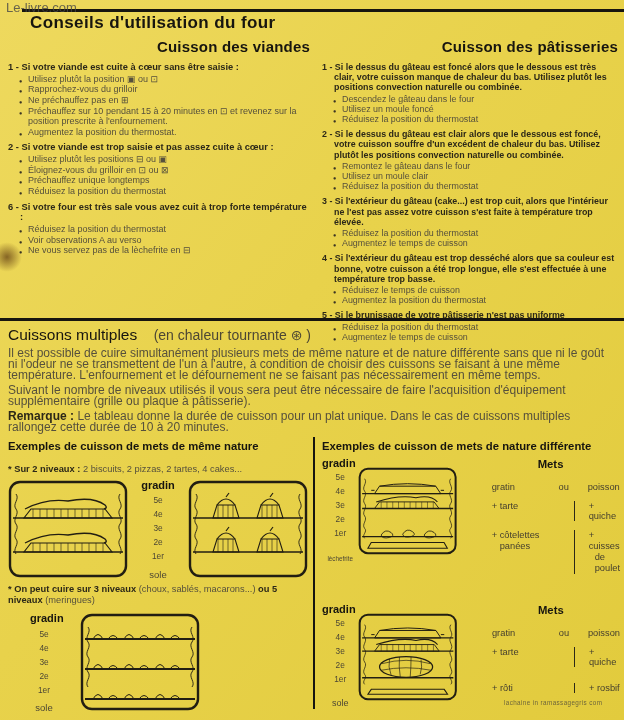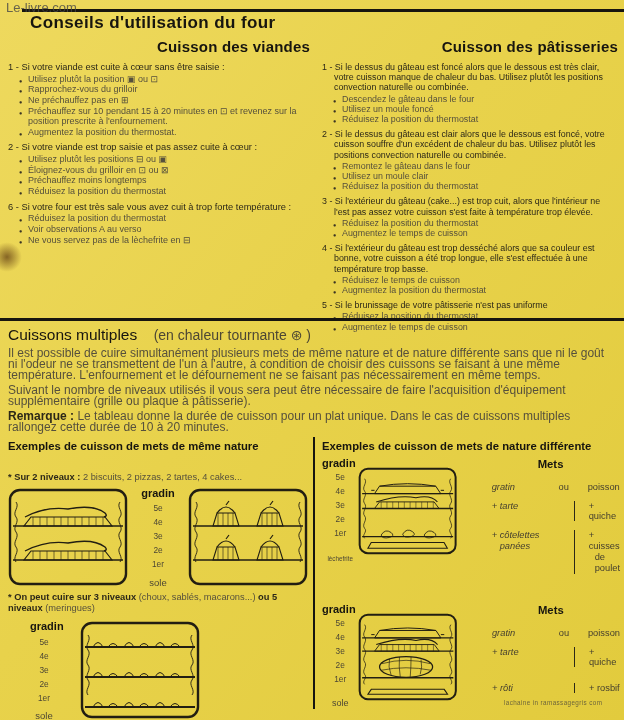--- a/index.html
+++ b/index.html
@@ -9,57 +9,57 @@
     font-family:"Liberation Sans",sans-serif;color:#56503c;
   }
   .rule-h{position:absolute;background:#17150f;}
   .watermark-top{position:absolute;left:6px;top:0px;font-size:13px;color:rgba(70,70,70,.8);z-index:5;}
   .page-title{position:absolute;left:30px;top:13px;font-size:17px;font-weight:bold;letter-spacing:.4px;color:#17150f;}
   .cols{position:absolute;top:38px;left:8px;width:610px;display:flex;gap:12px;}
   .col-l{width:302px;}
   .col-r{width:296px;}
   h2{font-size:15px;font-weight:bold;color:#17150f;margin:0 0 7px 0;letter-spacing:.2px;text-align:right;}
   .item{margin-bottom:5px;}
-  .item-title{font-weight:normal;font-size:9.3px;line-height:10.8px;color:#2c2818;padding-left:12px;text-indent:-12px;}
+  .item-title{font-weight:bold;font-size:9.3px;line-height:10.8px;color:#2c2818;padding-left:12px;text-indent:-12px;}
   ul.bullets{margin:1px 0 2px 0;padding:0 0 0 20px;list-style:none;}
   ul.bullets li{font-size:9px;line-height:10.6px;color:#56503c;position:relative;}
   ul.bullets li::before{content:"●";font-size:5.5px;position:absolute;left:-9px;top:2px;color:#3a3424;}
   .col-r .item-title{font-size:8.9px;line-height:10.2px;}
   .col-r ul.bullets li{font-size:8.9px;line-height:10.2px;}
   .smudge{position:absolute;left:-8px;top:242px;width:30px;height:30px;border-radius:50%;
     background:radial-gradient(ellipse at center,rgba(122,88,30,.9) 0%,rgba(122,88,30,0) 70%);}
   .multiples{position:absolute;top:326px;left:8px;width:608px;}
   .multi-head{font-size:15.5px;font-weight:normal;color:#17150f;}
   .multi-note{font-size:14px;color:#4c4634;font-weight:normal;margin-left:12px;}
   .multiples p{font-size:12px;line-height:11px;margin:4px 0 0 0;color:#56503c;}
   .b{font-weight:bold;color:#2c2818;}
   .bottom{position:absolute;top:437px;left:0;width:518px;height:283px;}
   .vdiv{position:absolute;left:313px;top:0;width:2px;height:272px;background:#17150f;}
   .bl{position:absolute;left:8px;top:3px;width:300px;}
   .br{position:absolute;left:322px;top:3px;width:298px;}
   h3{font-size:11.3px;font-weight:bold;color:#17150f;margin:0;}
-  .capline{font-size:9.3px;margin-top:20px;color:#56503c;}
+  .capline{font-size:9.3px;margin-top:12px;color:#56503c;}
   .diagA{display:flex;justify-content:space-between;margin-top:6px;width:300px;}
   .lvlcol{position:relative;width:50px;height:98px;text-align:center;}
   .lvlcol .gradin{position:absolute;left:0;right:0;top:-1px;font-weight:bold;font-size:11px;color:#17150f;}
   .lvlcol .lv{position:absolute;left:0;right:0;font-size:8.3px;color:#4c4634;}
   .lvlcol .sole{position:absolute;left:0;right:0;bottom:-2px;font-size:9.5px;color:#4c4634;}
   .lvlcol .tinybottom{position:absolute;left:0;right:0;bottom:0;font-size:6.3px;color:#4c4634;}
   .diagB{display:flex;margin-top:7px;}
   .diagB .lvlcol{width:72px;text-align:center;}
   .diagB .lvlcol .gradin{text-align:left;padding-left:22px;}
   svg{display:block;}
   .ovstroke{stroke:#221e12;fill:none;}
   .rowdiag{display:flex;margin-top:6px;}
   .rowdiag .lvlcol{width:44px;height:104px;}
   .mets{flex:1;padding-left:34px;}
   .mets-title{font-weight:bold;font-size:11.3px;color:#17150f;text-align:left;padding-left:46px;}
   .mets-rows{margin-top:12px;font-size:9.3px;color:#46402e;position:relative;}
   .mrow{display:flex;margin-top:9px;}
-  .m-l{width:62px;font-style:italic;}
+  .m-l{width:62px;}
   .m-m{width:20px;text-align:center;}
   .m-r{flex:1;padding-left:14px;}
   .m-r.divided{border-left:1.6px solid #2c2818;}
   .two-line span{display:block;line-height:11px;}
   .bottom-watermark{margin-top:6px;padding-left:12px;font-size:6.3px;letter-spacing:.4px;
     color:rgba(88,82,56,.85);filter:blur(.4px);}
 </style>
 </head>
 <body>
 
@@ -84,21 +84,21 @@
           <li>Préchauffez sur 10 pendant 15 à 20 minutes en ⊡ et revenez sur la position prescrite à l'enfournement.</li>
           <li>Augmentez la position du thermostat.</li>
         </ul>
       </div>
 
       <div class="item">
         <div class="item-title">2 - Si votre viande est trop saisie et pas assez cuite à cœur :</div>
         <ul class="bullets">
           <li>Utilisez plutôt les positions ⊟ ou ▣</li>
           <li>Éloignez-vous du grilloir en ⊡ ou ⊠</li>
-          <li>Préchauffez moins longtemps</li>
+          <li>Préchauffez unique longtemps</li>
           <li>Réduisez la position du thermostat</li>
         </ul>
       </div>
 
       <div class="item">
         <div class="item-title">6 - Si votre four est très sale vous avez cuit à trop forte température :</div>
         <ul class="bullets">
           <li>Réduisez la position du thermostat</li>
           <li>Voir observations A au verso</li>
           <li>Ne vous servez pas de la lèchefrite en ⊟</li>

